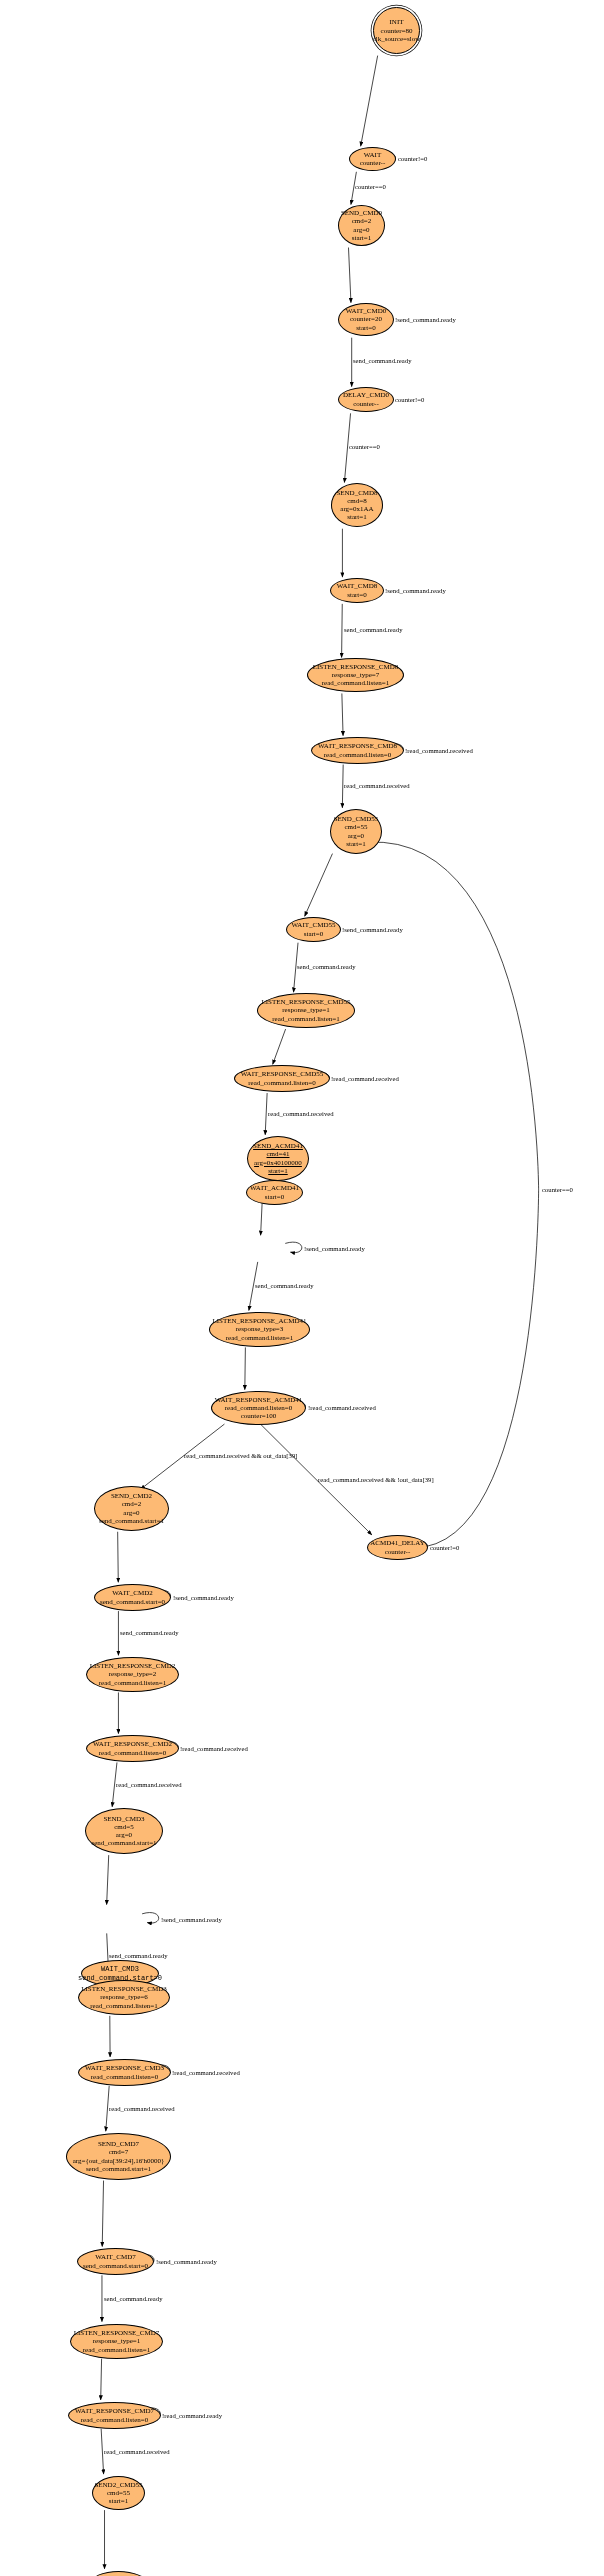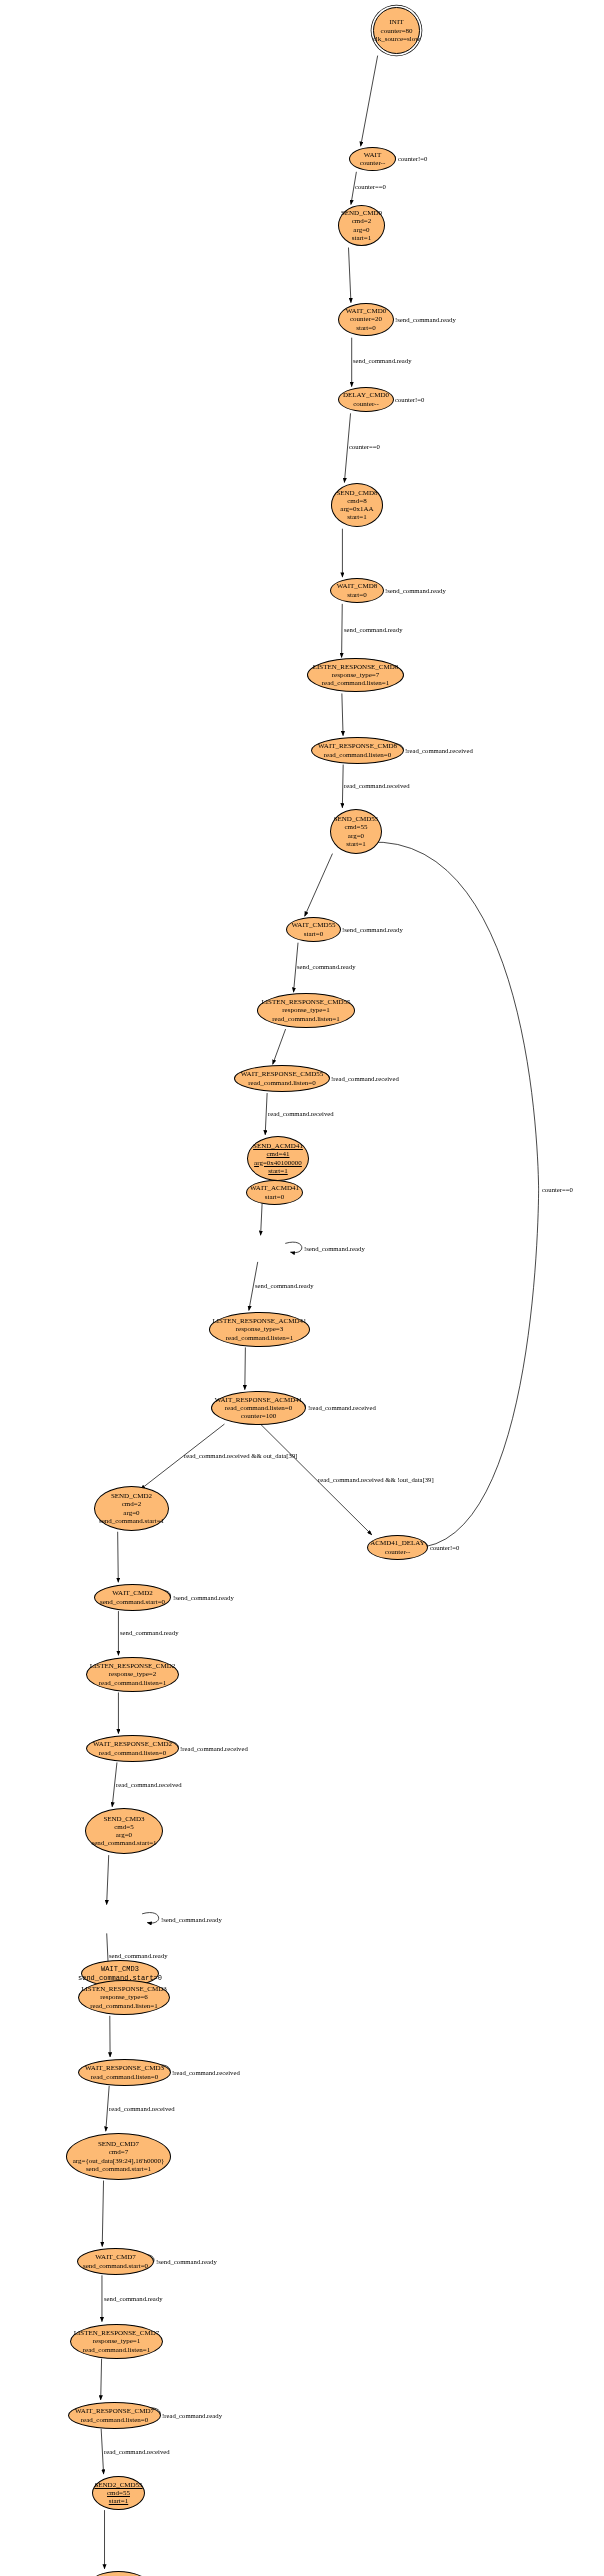--- a/index.html
+++ b/index.html
@@ -300,21 +300,21 @@
           <span class="t">response_type=1</span>
           <span class="t">read_command.listen=1</span>
         </div>
       </div>
       <div class="node" style="left: 54px; top: 2402px; width: 93px; height: 27px;">
         <div class="nlabel">
           <span class="t">WAIT_RESPONSE_CMD7</span>
           <span class="t">read_command.listen=0</span>
         </div>
       </div>
-      <div class="node" style="left: 78px; top: 2476px; width: 53px; height: 34px; text-decoration: underline;">
+      <div class="node" style="left: 78px; top: 2476px; width: 53px; height: 34px;">
         <div class="nlabel">
           <span class="t">SEND2_CMD55</span>
           <span class="t">cmd=55</span>
           <span class="t">start=1</span>
         </div>
       </div>
       <div class="node" style="left: 76px; top: 2571px; width: 57px; height: 25px;">
         <div class="nlabel">
           <span class="t">WAIT2_CMD55</span>
         </div>

